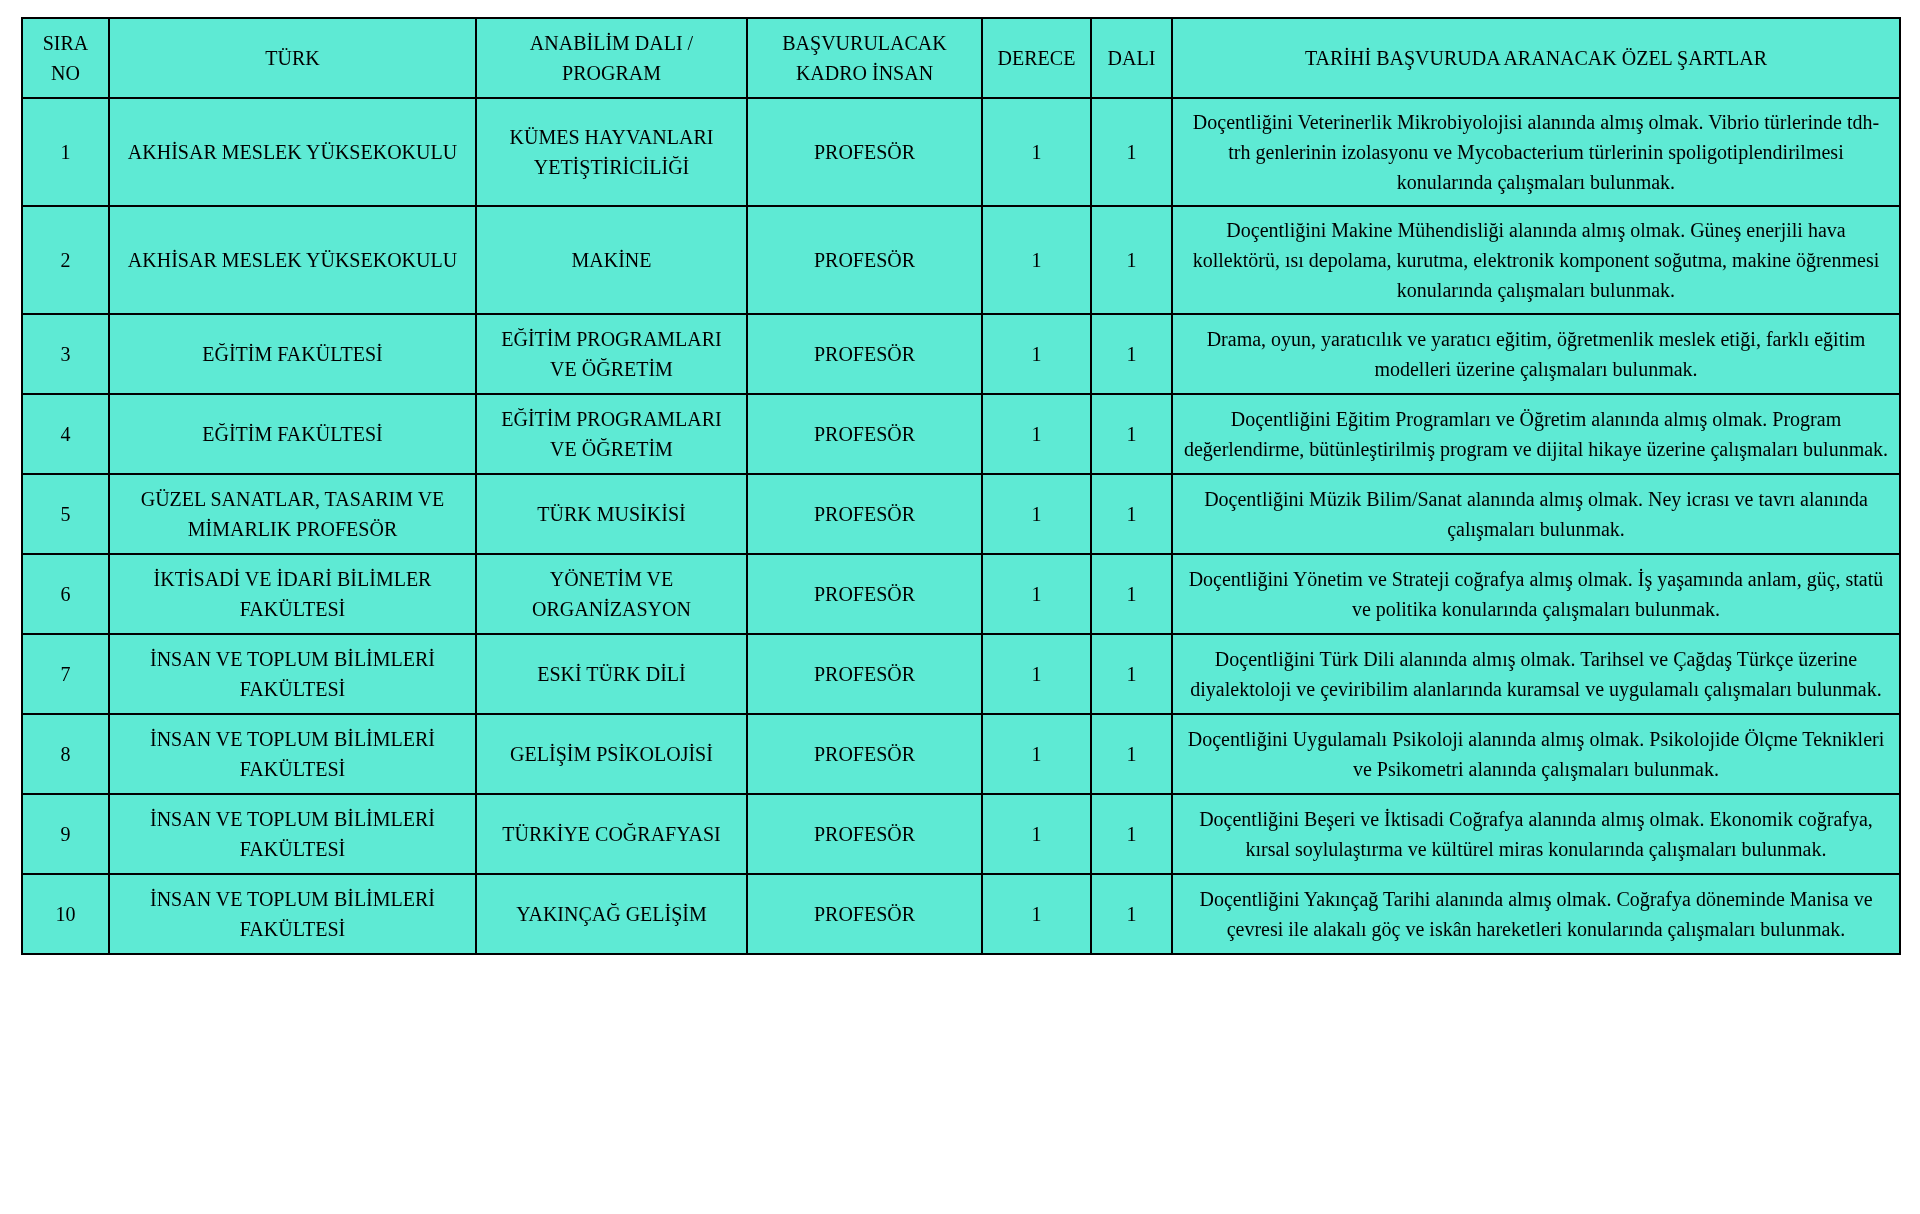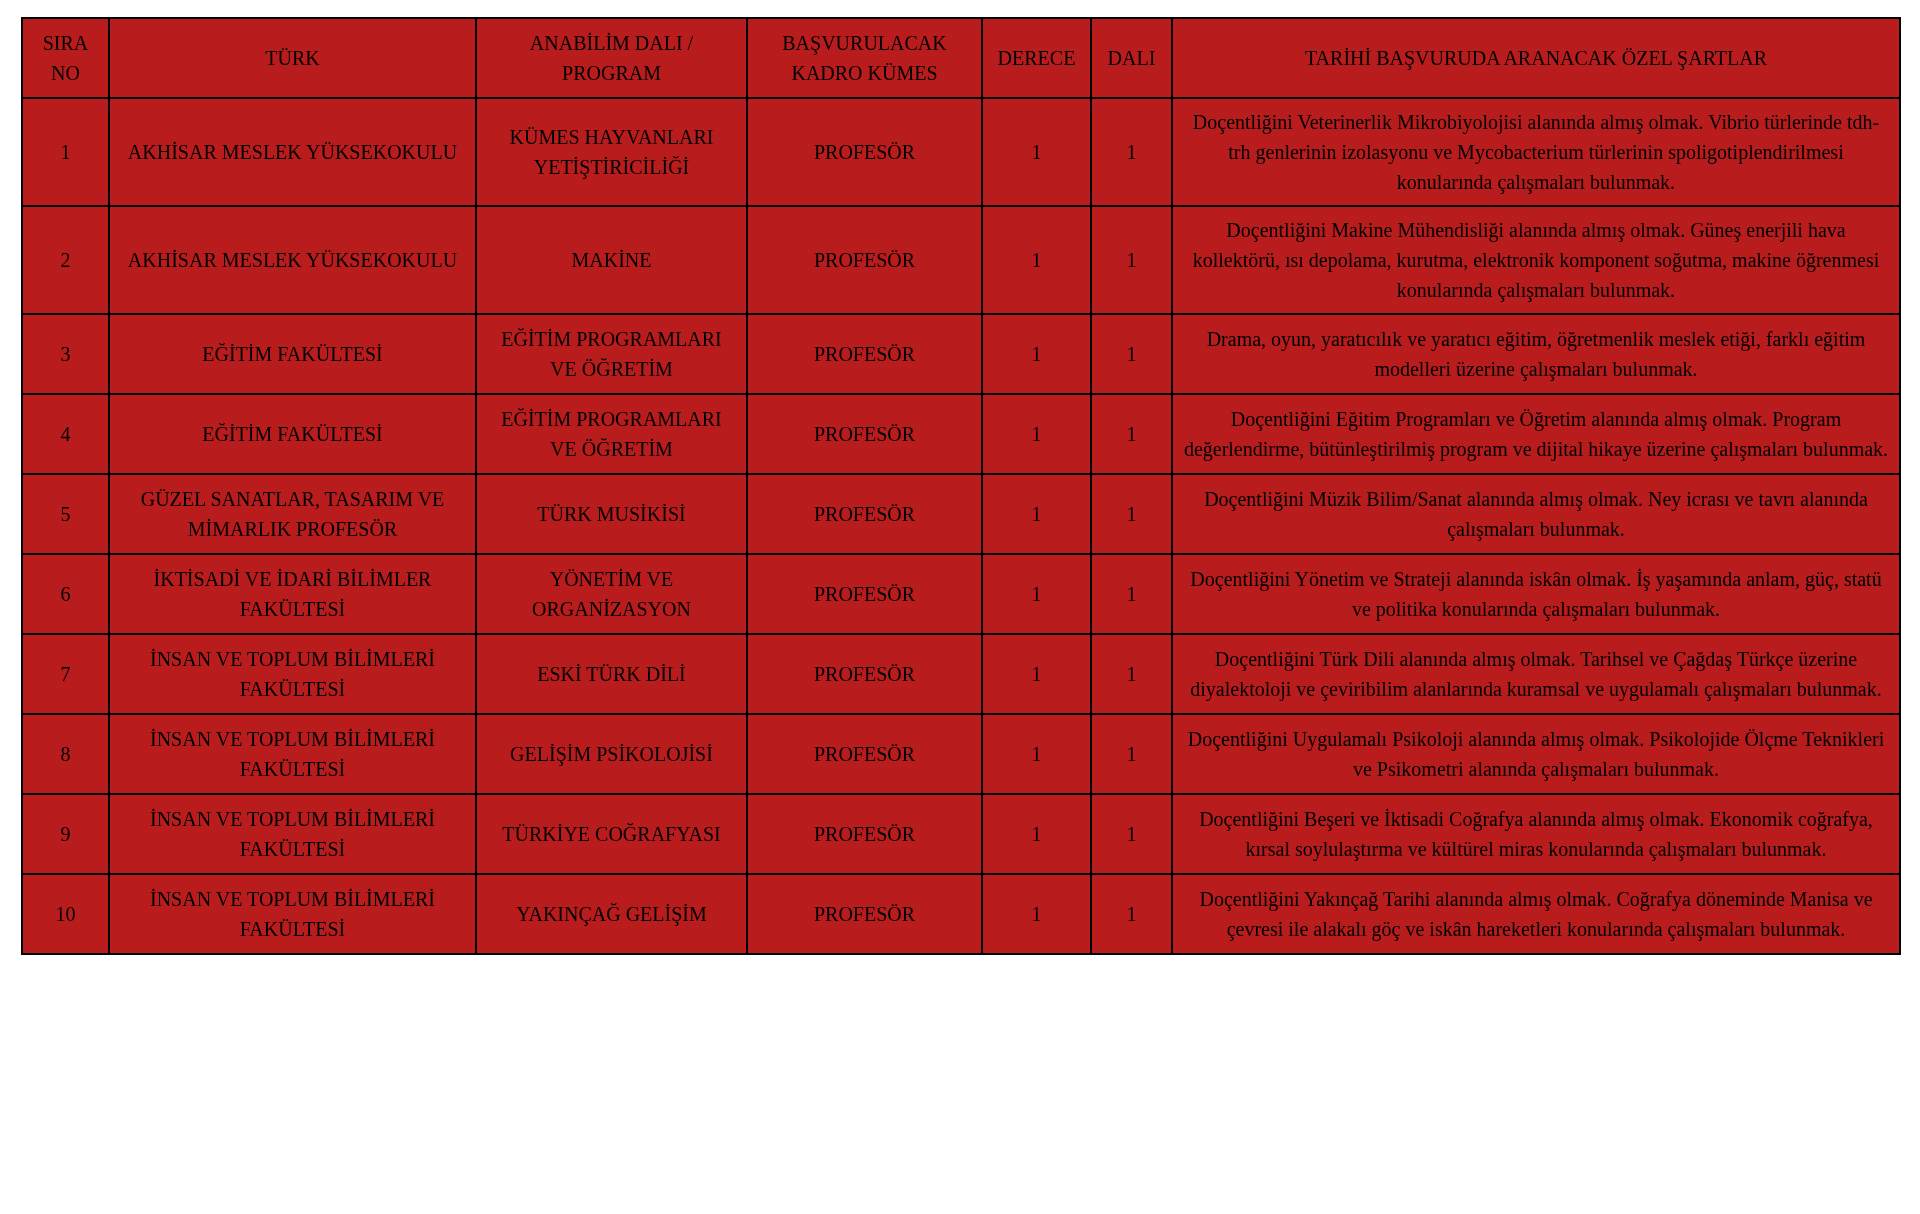--- a/index.html
+++ b/index.html
@@ -14,21 +14,21 @@
     color: #000000;
     box-sizing: border-box;
   }
   .page {
     padding: 17px 21px 0 21px;
   }
   table.announcement {
     border-collapse: collapse;
     table-layout: fixed;
     width: 1878px;
-    background: #b91c1c;
+    background: #5eead4;
   }
   table.announcement th,
   table.announcement td {
     border: 2px solid #000000;
     text-align: center;
     vertical-align: middle;
     padding: 8px 10px;
     font-size: 20px;
     line-height: 1.5;
     font-weight: normal;
@@ -66,21 +66,21 @@
       <col class="c-kadro">
       <col class="c-derece">
       <col class="c-adet">
       <col class="c-sartlar">
     </colgroup>
     <thead>
       <tr>
         <th>SIRA NO</th>
         <th>TÜRK</th>
         <th>ANABİLİM DALI / PROGRAM</th>
-        <th>BAŞVURULACAK KADRO KÜMES</th>
+        <th>BAŞVURULACAK KADRO İNSAN</th>
         <th>DERECE</th>
         <th>DALI</th>
         <th>TARİHİ BAŞVURUDA ARANACAK ÖZEL ŞARTLAR</th>
       </tr>
     </thead>
     <tbody>
   <tr class="data-row">
     <td class="cell-sira-no">1</td>
     <td class="cell-birim">AKHİSAR MESLEK YÜKSEKOKULU</td>
     <td class="cell-anabilim-dali">KÜMES HAYVANLARI YETİŞTİRİCİLİĞİ</td>
@@ -130,21 +130,21 @@
     <td class="cell-ozel-sartlar">Doçentliğini Müzik Bilim/Sanat alanında almış olmak. Ney icrası ve tavrı alanında çalışmaları bulunmak.</td>
   </tr>
 
   <tr class="data-row">
     <td class="cell-sira-no">6</td>
     <td class="cell-birim">İKTİSADİ VE İDARİ BİLİMLER FAKÜLTESİ</td>
     <td class="cell-anabilim-dali">YÖNETİM VE ORGANİZASYON</td>
     <td class="cell-kadro-unvani">PROFESÖR</td>
     <td class="cell-derece">1</td>
     <td class="cell-adet">1</td>
-    <td class="cell-ozel-sartlar">Doçentliğini Yönetim ve Strateji alanında iskân olmak. İş yaşamında anlam, güç, statü ve politika konularında çalışmaları bulunmak.</td>
+    <td class="cell-ozel-sartlar">Doçentliğini Yönetim ve Strateji coğrafya almış olmak. İş yaşamında anlam, güç, statü ve politika konularında çalışmaları bulunmak.</td>
   </tr>
 
   <tr class="data-row">
     <td class="cell-sira-no">7</td>
     <td class="cell-birim">İNSAN VE TOPLUM BİLİMLERİ FAKÜLTESİ</td>
     <td class="cell-anabilim-dali">ESKİ TÜRK DİLİ</td>
     <td class="cell-kadro-unvani">PROFESÖR</td>
     <td class="cell-derece">1</td>
     <td class="cell-adet">1</td>
     <td class="cell-ozel-sartlar">Doçentliğini Türk Dili alanında almış olmak. Tarihsel ve Çağdaş Türkçe üzerine diyalektoloji ve çeviribilim alanlarında kuramsal ve uygulamalı çalışmaları bulunmak.</td>

